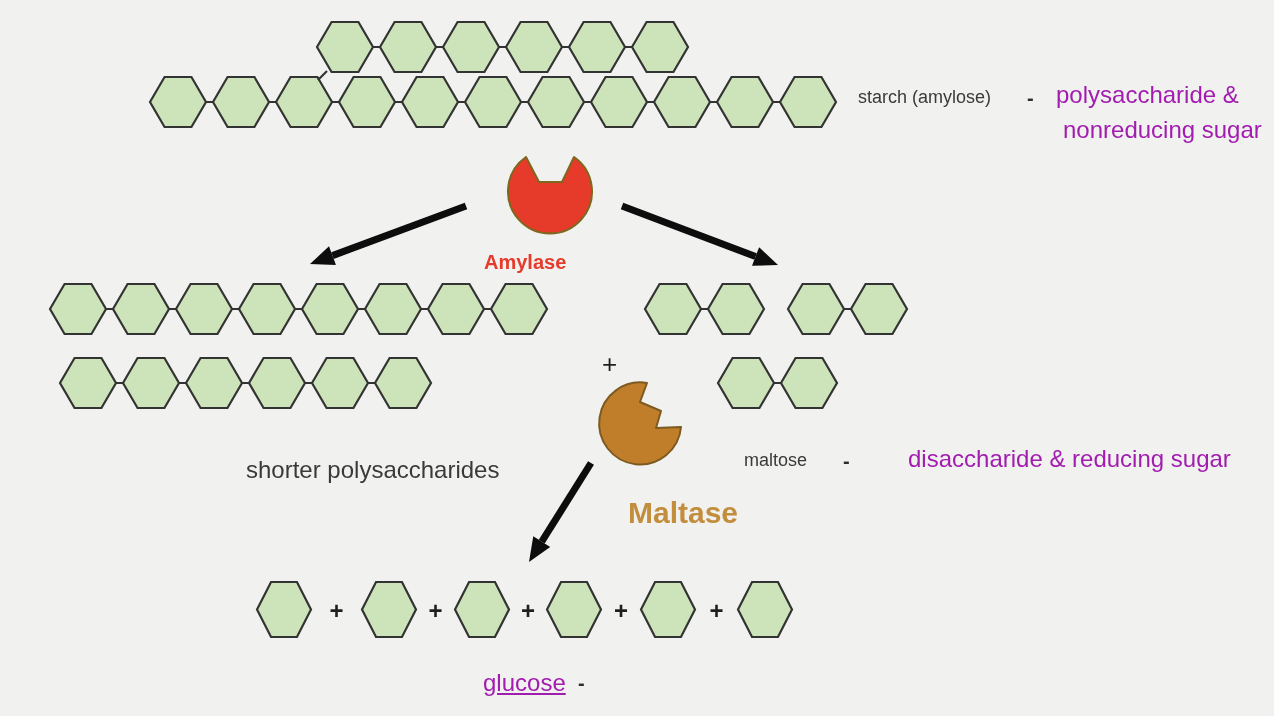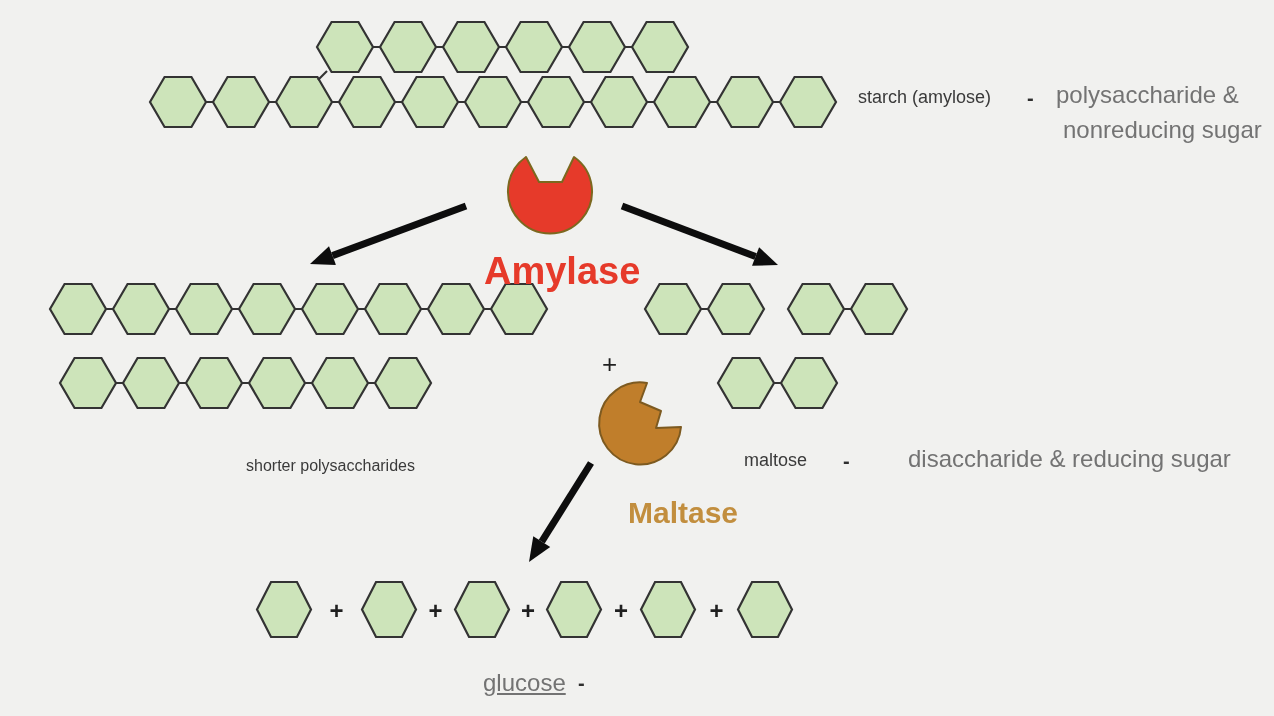--- a/index.html
+++ b/index.html
@@ -13,24 +13,24 @@
   }
   #canvas{position:absolute;left:0;top:0;}
   .label{
     position:absolute;
     white-space:nowrap;
     color:#313131;
     line-height:1.1;
     margin-top:20px;
   }
   .small-label{font-size:18px;color:#3a3a3a;}
-  .big-label{font-size:24px;color:#737373;}
+  .big-label{font-size:24px;color:#a21caf;}
   .dash{font-size:20px;font-weight:bold;color:#2e2e2e;}
   .plus{font-size:26px;color:#1f1f1f;}
-  .amylase-label{font-size:38px;font-weight:bold;color:var(--amylase-text,#e63a2a);}
+  .amylase-label{font-size:20px;font-weight:bold;color:var(--amylase-text,#e63a2a);}
   .maltase-label{font-size:30px;font-weight:bold;color:var(--maltase-text,#c28e3e);}
 </style>
 </head>
 <body>
 
 <div class="stage" style="background: rgb(241, 241, 239);">
 
   <svg id="canvas" width="1274" height="716" viewBox="0 0 1274 716">
       <g>
         <line x1="373" y1="47" x2="380" y2="47" stroke="#333333" stroke-width="2"></line>
@@ -145,21 +145,21 @@
 
   <div class="label small-label" style="left:858px;  top:68px;">starch (amylose)</div>
   <div class="label dash" style="left:1027px; top:67px;">-</div>
   <div class="label big-label" style="left:1056px; top:62px;">polysaccharide &amp;</div>
   <div class="label big-label" style="left:1063px; top:97px;">nonreducing sugar</div>
 
   <div class="label amylase-label" style="left:484px;  top:231px;">Amylase</div>
 
   <div class="label plus" style="left:602px;  top:330px;">+</div>
 
-  <div class="label small-label" style="left:246px; top:437px; font-size:16px;">shorter polysaccharides</div>
+  <div class="label small-label" style="left:246px; top:437px; font-size:24px;">shorter polysaccharides</div>
 
   <div class="label small-label" style="left:744px;  top:431px;">maltose</div>
   <div class="label dash" style="left:843px;  top:430px;">-</div>
   <div class="label big-label" style="left:908px;  top:426px;">disaccharide &amp; reducing sugar</div>
 
   <div class="label maltase-label" style="left:628px;  top:476px;">Maltase</div>
 
 
   <div class="label big-label" style="left:483px;  top:650px;text-decoration:underline;">glucose</div>
   <div class="label dash" style="left:578px;  top:652px;">-</div>

